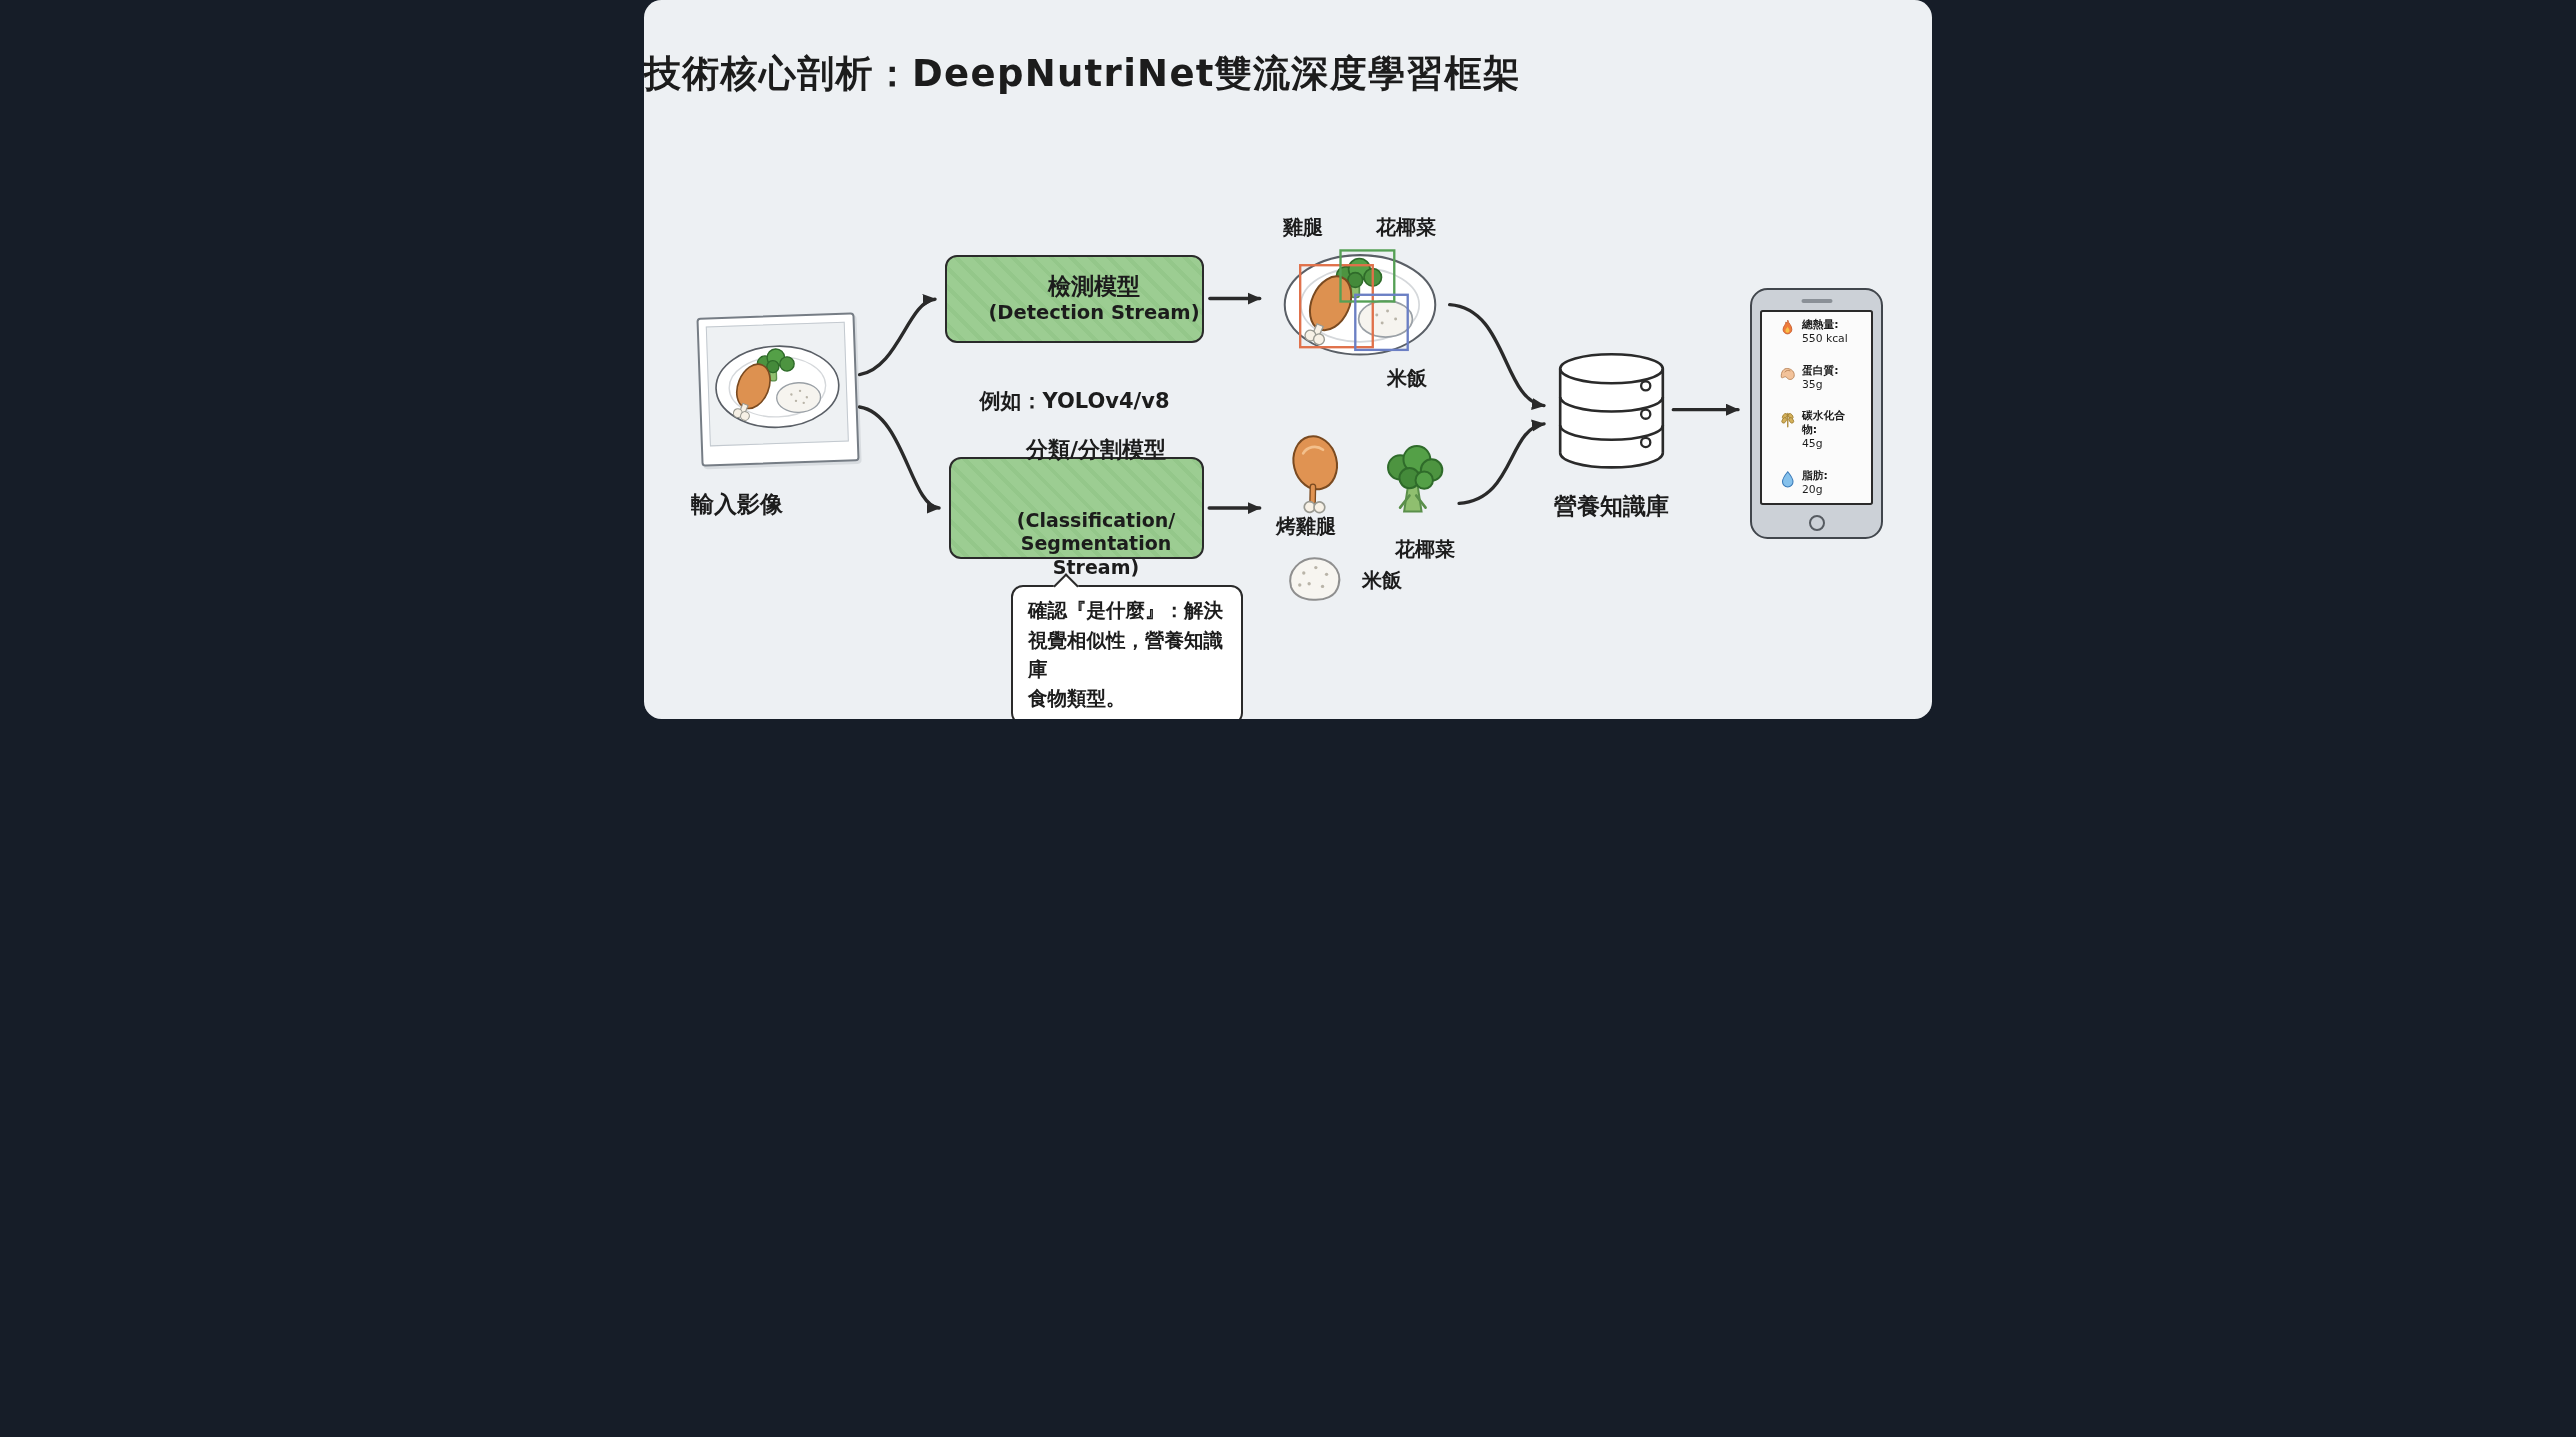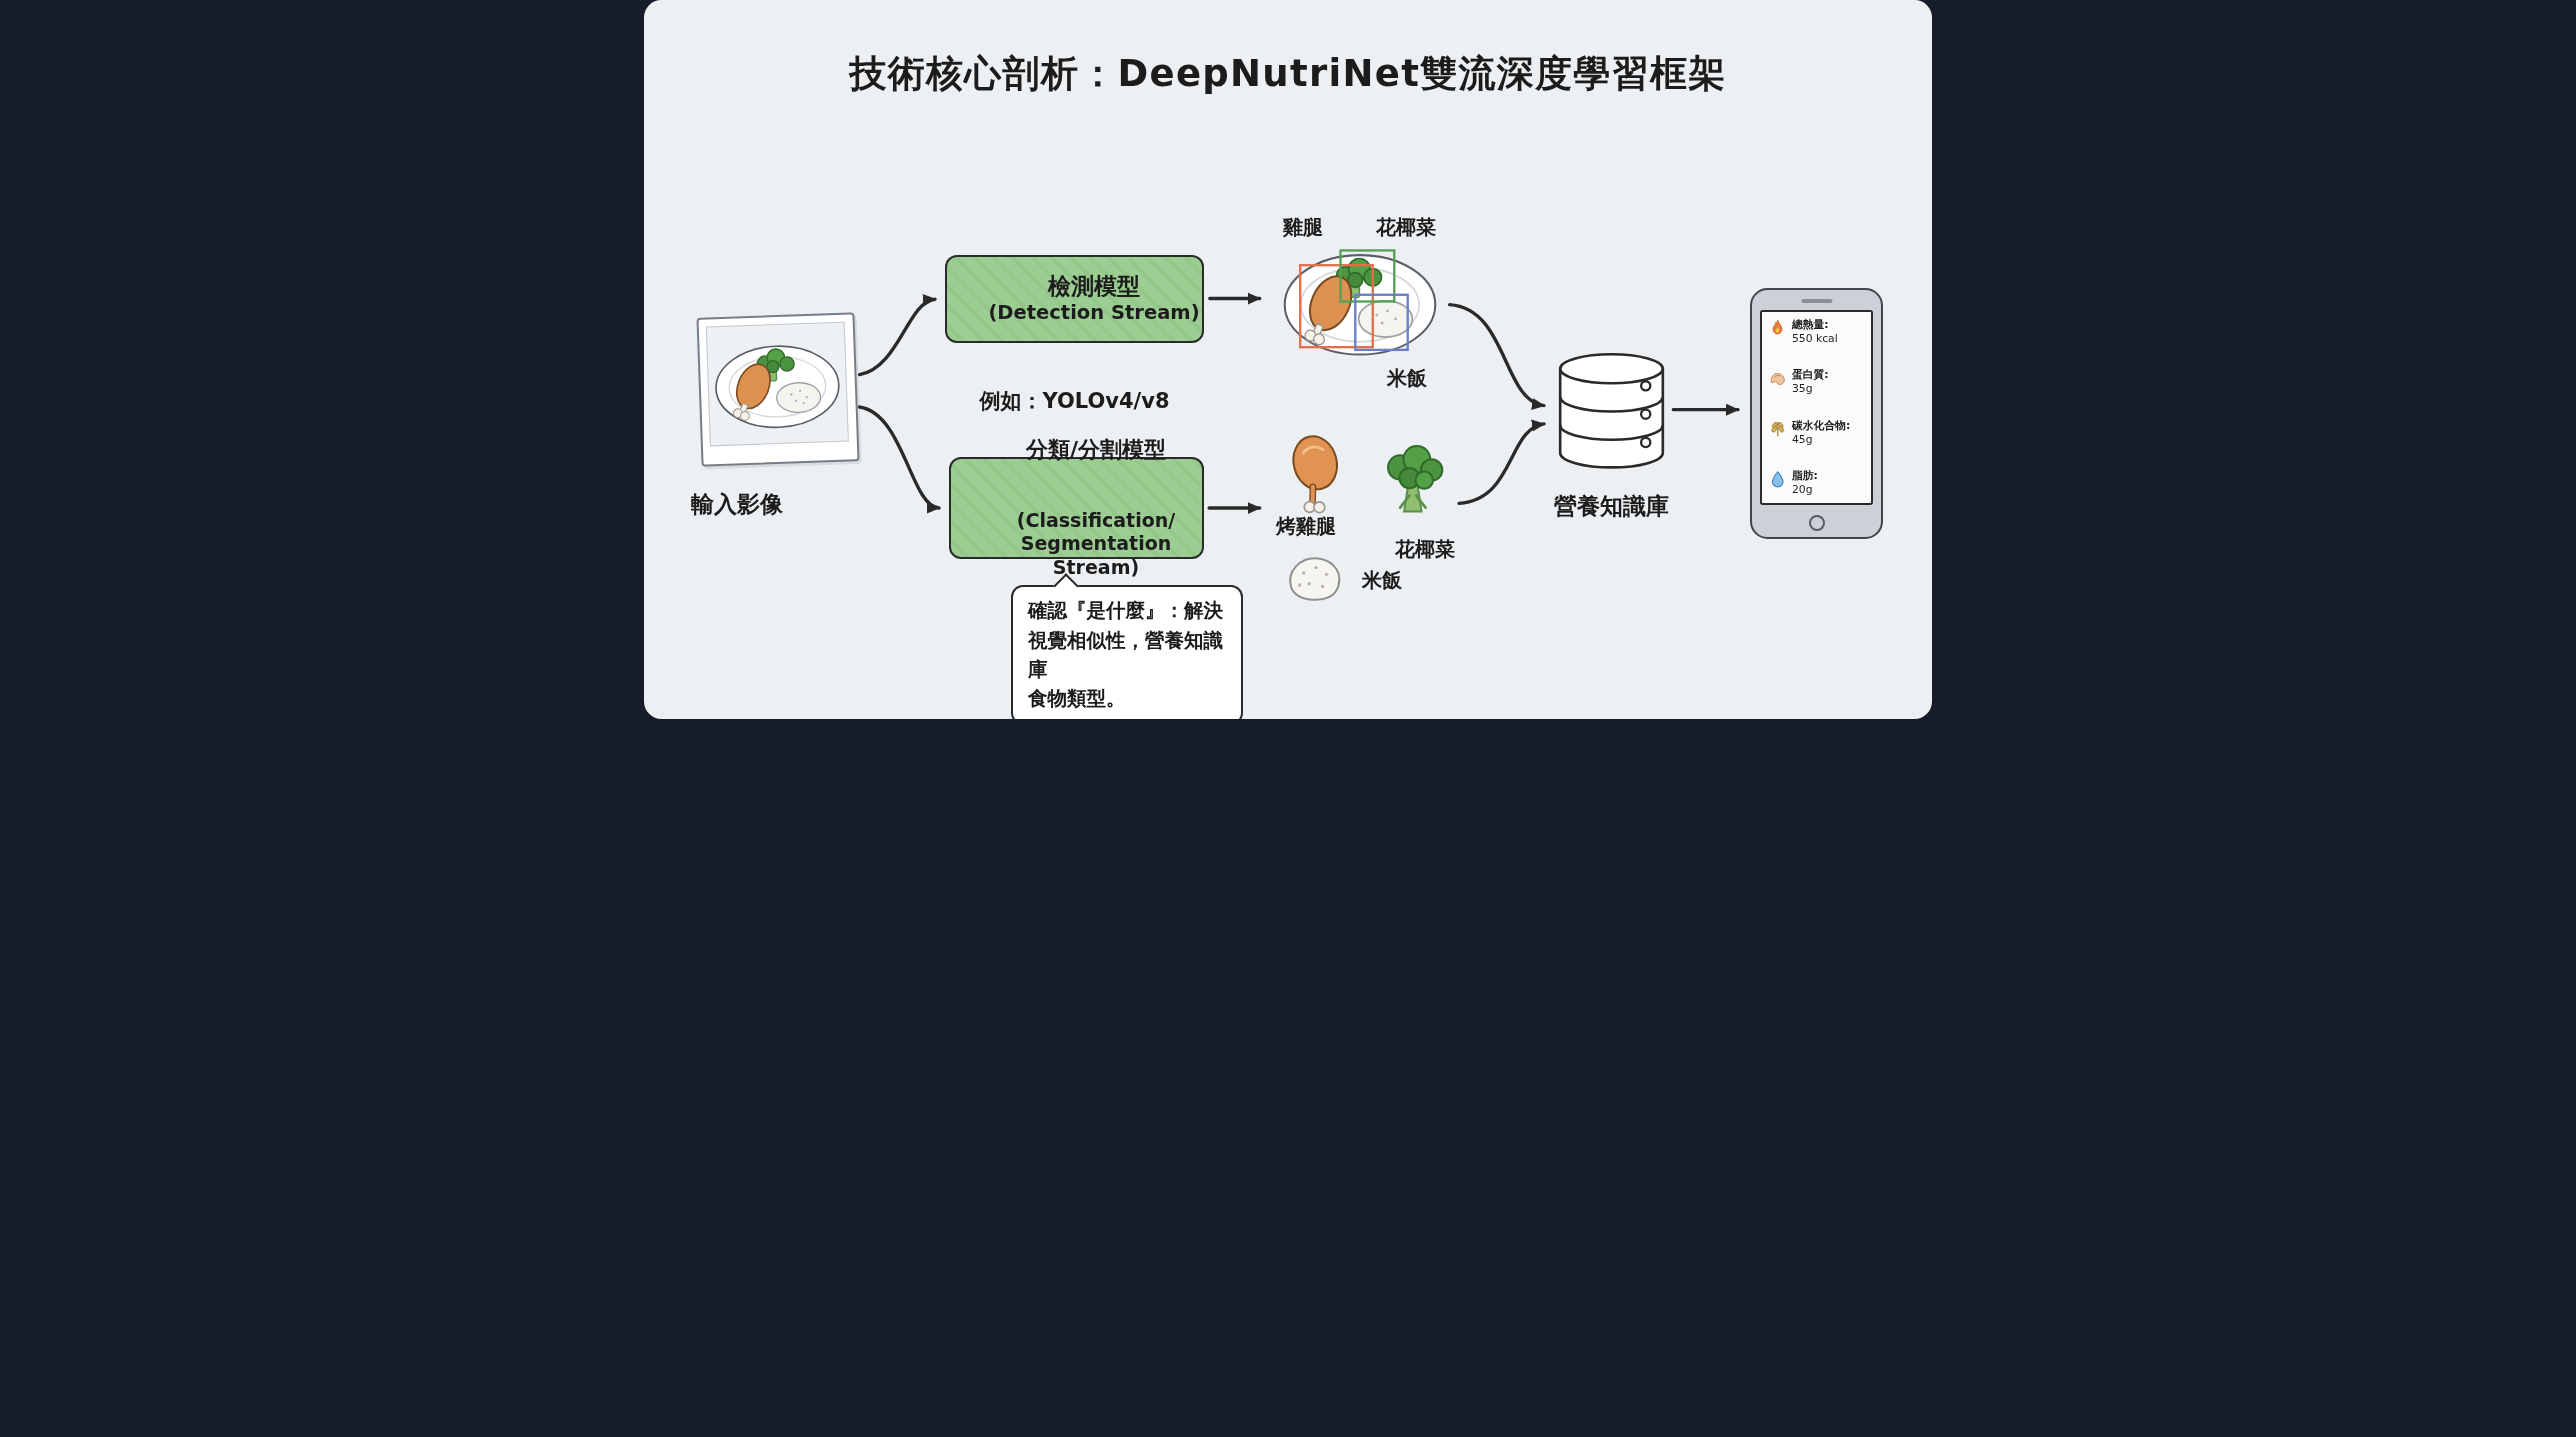--- a/index.html
+++ b/index.html
@@ -2,21 +2,21 @@
 <html style="font-size:10.8px"><head>
 <meta charset="utf-8">
 <style>
   html,body { margin:0; padding:0; background:#161d28; }
   .canvas {
     position:relative; width:1288px; height:719px; margin:0 auto;
     background:#edf0f3; border-radius:17.5px; overflow:hidden;
     font-family:"DejaVu Sans","Liberation Sans",sans-serif; color:#1c1c1c;
   }
   .title {
-    position:absolute; top:49px; left:0; width:100%; text-align:center;
+    position:absolute; top:49px; left:0; width:100%; text-align:left;
     font-size:37px; font-weight:800; letter-spacing:1.3px;
   }
   
   .polaroid {
     position:absolute; left:55px; top:315px; width:139px; height:120px;
     background:#fff; border:2px solid #767d85; border-radius:4px;
     padding:7.4px 7.4px 17.5px 7.4px; transform:rotate(-2deg);
     box-shadow:2px 2.7px 0 rgba(40,50,60,.10);
   }
   .photo { width:100%; height:100%; background:#eef1f3; border:1.3px solid #c3c9cf; box-sizing:border-box; }
@@ -55,21 +55,21 @@
   
   .db-label { position:absolute; left:896px; top:491px; width:143px; text-align:center; font-size:23px; font-weight:700; }
   
   .phone {
     position:absolute; left:1106px; top:288px; width:133px; height:251px;
     background:#ccd1d7; border:2.7px solid #41464c; border-radius:17.5px; box-sizing:border-box;
   }
   .speaker { position:absolute; top:8.8px; left:50%; transform:translateX(-50%); width:31px; height:4px; border-radius:2px; background:#8a9097; }
   .screen {
     position:absolute; top:20px; left:8px; right:8px; bottom:32px;
-    background:#fbfbfb; border:2px solid #2a2a2a; border-radius:2.7px; padding:6px 7px; box-sizing:border-box;
+    background:#fbfbfb; border:2px solid #2a2a2a; border-radius:2.7px; padding:6px 17px; box-sizing:border-box;
     display:flex; flex-direction:column; justify-content:space-between;
   }
   .home-btn { position:absolute; bottom:6px; left:50%; transform:translateX(-50%); width:16px; height:16px; border:2px solid #565b61; border-radius:50%; box-sizing:border-box; }
   .nrow { display:flex; gap:5.4px; align-items:flex-start; }
   .nrow svg { flex:0 0 auto; margin-top:1.3px; }
   .nlabel { font-size:10.8px; font-weight:700; line-height:1.3; }
   .nvalue { font-size:10.8px; line-height:1.3; }
   
   .abs { position:absolute; }
   .overlay { position:absolute; inset:0; width:100%; height:100%; pointer-events:none; }

